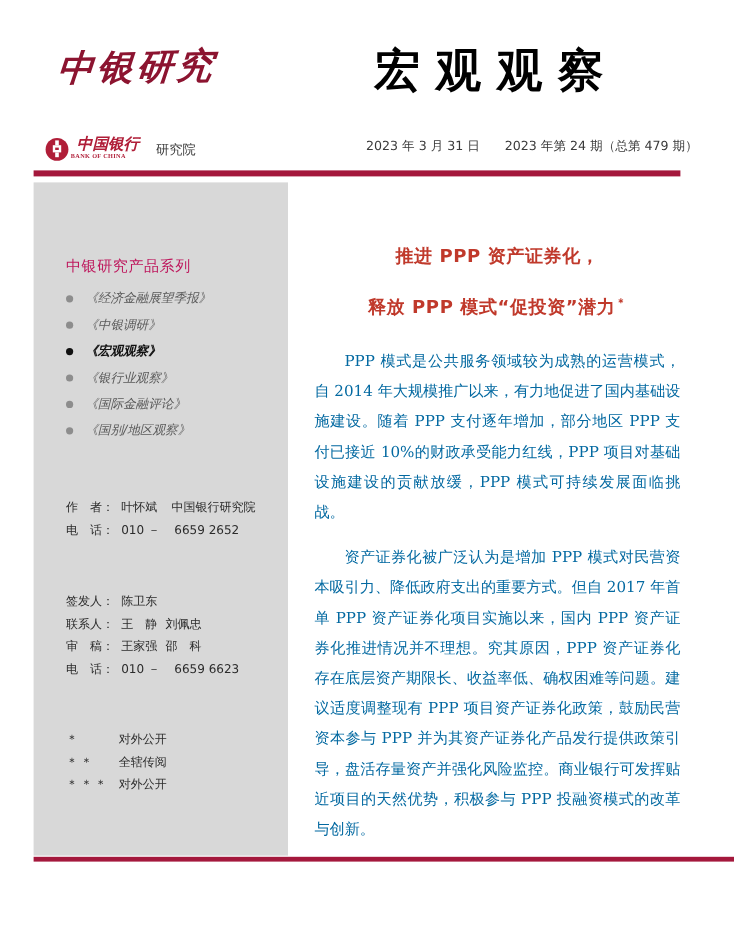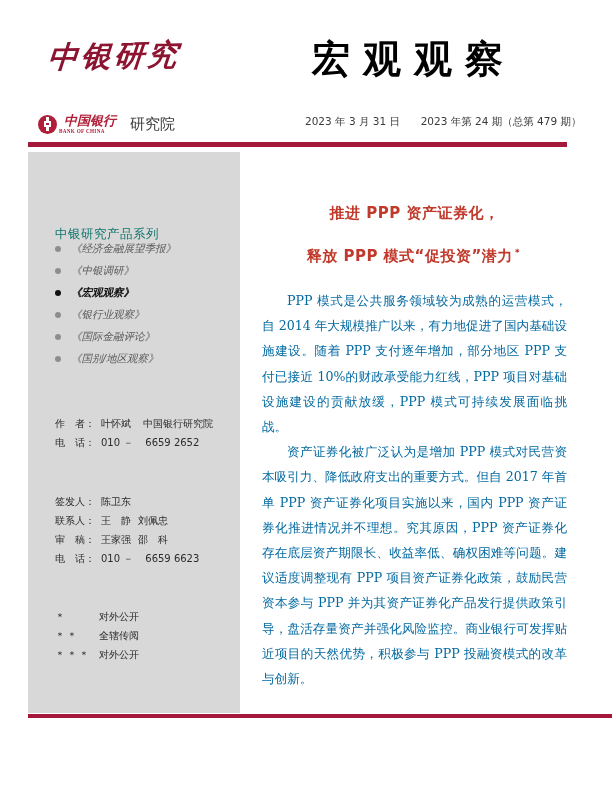--- a/index.html
+++ b/index.html
@@ -95,21 +95,21 @@
     font-family: "Liberation Serif", serif;
     font-size: 5.2px;
     font-weight: bold;
     color: #b01e38;
     letter-spacing: 0.3px;
     margin-top: 1px;
     white-space: nowrap;
   }
   #boc-inst {
     font-family: "DejaVu Sans", sans-serif;
-    font-size: 15px;
+    font-size: 11px;
     color: #3a3a3a;
     margin-left: 14px;
     white-space: nowrap;
   }
   #issue-line {
     position: absolute;
     left: 305px;
     top: 115px;
     font-family: "DejaVu Sans", sans-serif;
     font-size: 10.5px;
@@ -144,24 +144,23 @@
     width: 212px;
     height: 561px;
     background: #d8d8d8;
   }
   #series-heading {
     position: absolute;
     left: 27px;
     top: 62px;
     font-family: Liberation Mono, monospace;
     font-size: 12.5px;
-    color: #0f766e;
+    color: #be185d;
     letter-spacing: 0.5px;
     white-space: nowrap;
-    margin-top: 12px;
   }
   #series-list {
     position: absolute;
     left: 27px;
     top: 86px;
     margin: 0; padding: 0;
     list-style: none;
     font-style: italic;
   }
   #series-list li {
@@ -231,21 +230,21 @@
     font-family: "DejaVu Serif", "Liberation Serif", serif;
     font-size: 12.6px;
     line-height: 25.2px;
     color: #0369a1;
     text-align: justify;
     text-justify: inter-ideograph;
     text-indent: 25px;
     margin: 0;
   }
   #art-para-1 { margin-top: 22px; }
-  #art-para-2 { margin-top: 0px; }
+  #art-para-2 { margin-top: 12px; }
 </style>
 </head>
 <body>
 
 <div id="masthead">
 
   <div id="brand-script">中银研究</div>
 
   <div id="publication-title">宏观观察</div>
 

